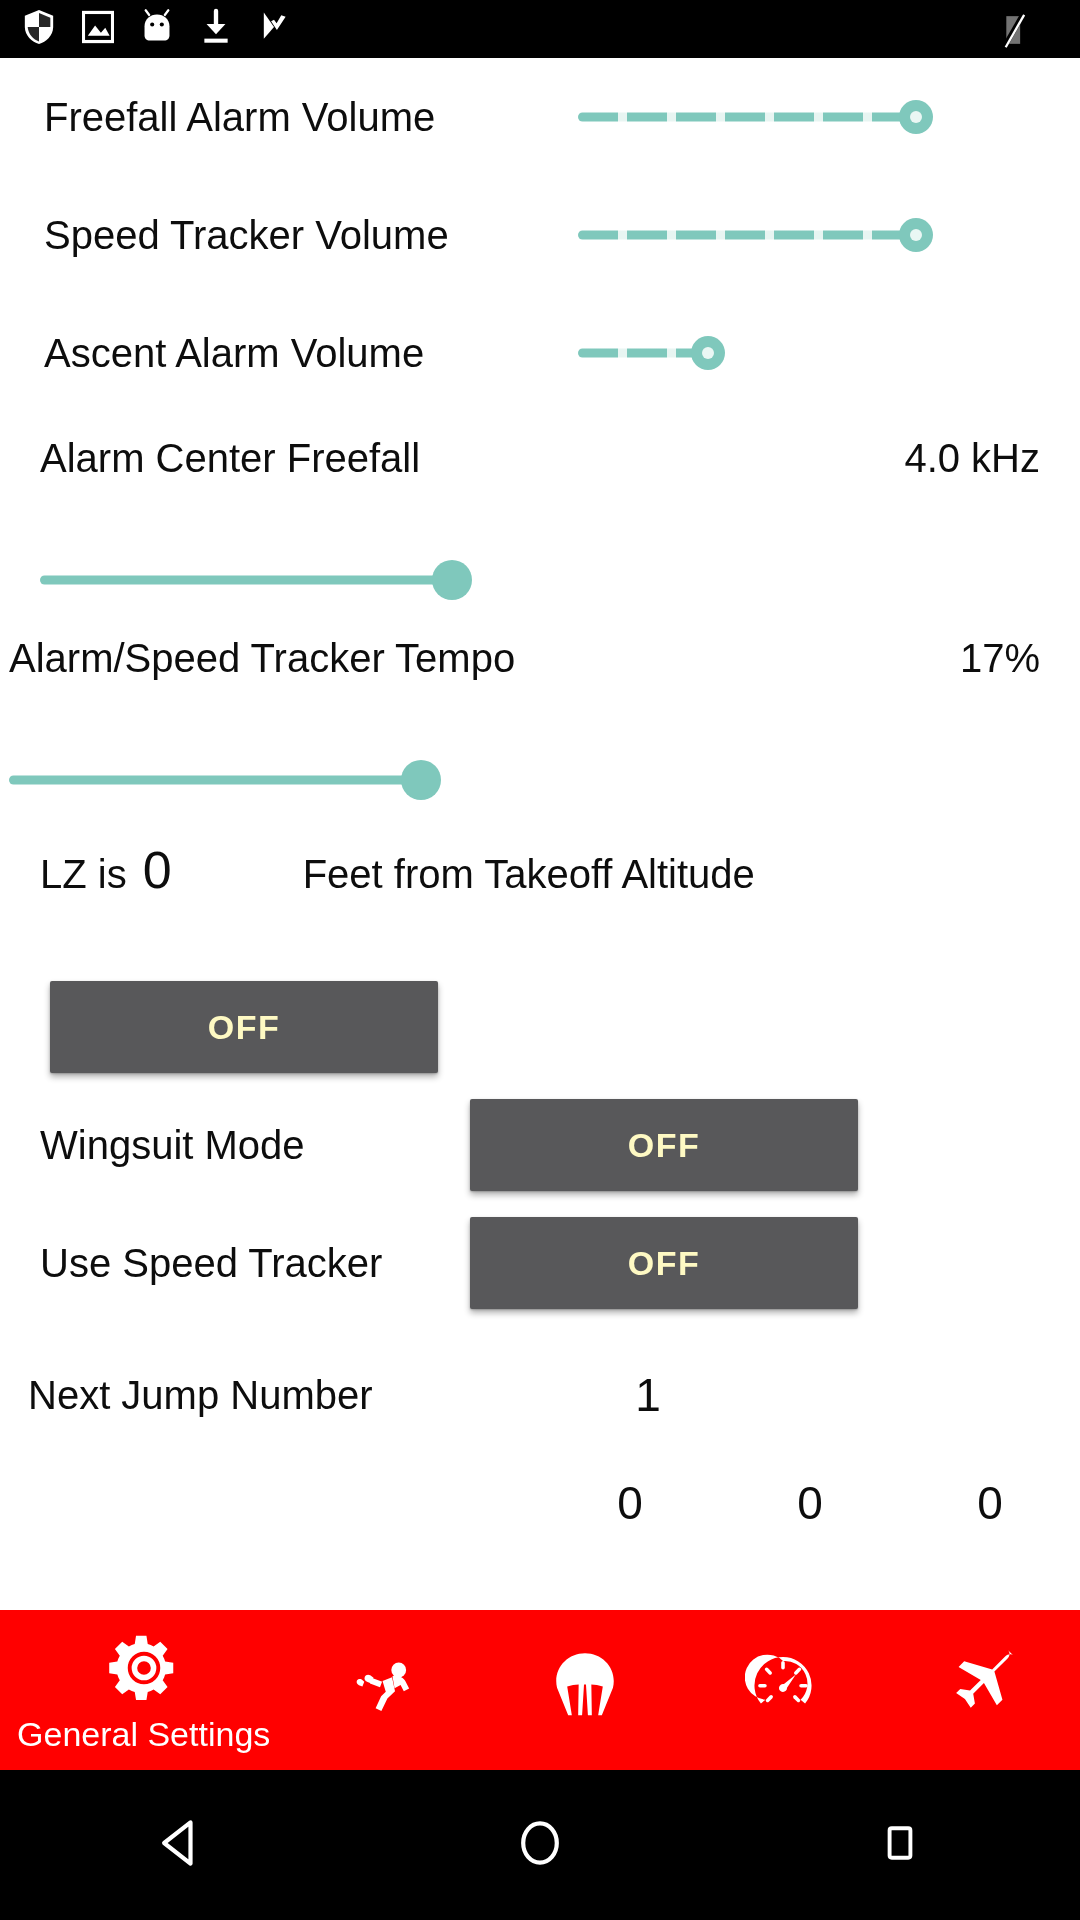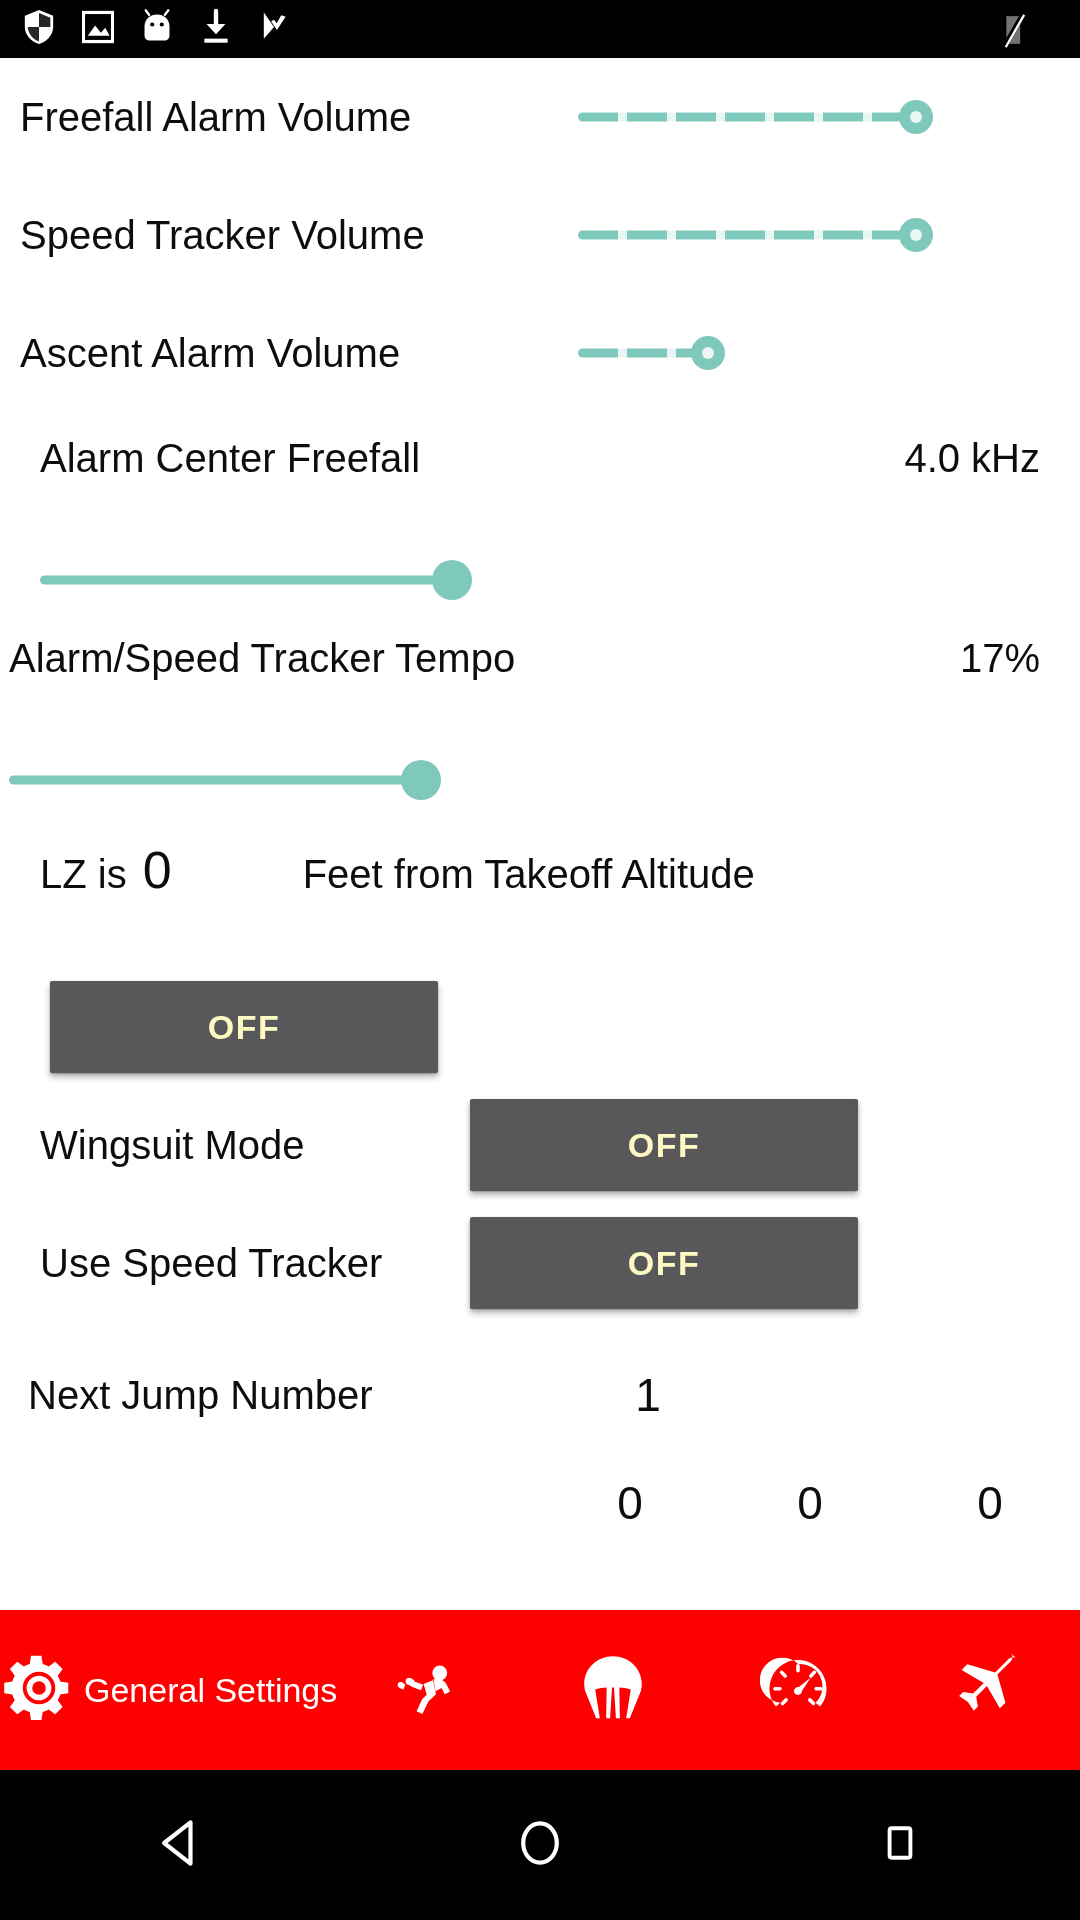--- a/index.html
+++ b/index.html
@@ -30,21 +30,21 @@
     position:absolute; top:58px; left:0; width:1080px; height:1552px;
     background:#fff; overflow:hidden;
   }
 
   
   .vol-row {
     position:relative; height:118px; display:flex; align-items:center;
   }
   .vol-label {
     font-size:40px; color:#0d0d0d; font-weight:400;
-    padding-left:20px; width:560px; white-space:nowrap;
+    padding-left:44px; width:560px; white-space:nowrap;
   }
   .disc-wrap {
     position:relative; width:420px; height:118px;
   }
   .disc-track {
     position:absolute; top:50%; left:18px; transform:translateY(-50%);
     height:9px; border-radius:5px;
     background:repeating-linear-gradient(to right,
       #7FC8BC 0px, #7FC8BC 40px,
       #e8f5f2 40px, #e8f5f2 49px);
@@ -119,21 +119,21 @@
   .clip-cell {
     font-size:46px; color:#0d0d0d; text-align:center;
   }
 
   
   .tabbar {
     position:absolute; top:1610px; left:0; width:1080px; height:160px;
     background:#FF0000; display:flex; align-items:stretch;
   }
   .tab {
-    flex:1; display:flex; flex-direction:row;
+    flex:1; display:flex; flex-direction:column;
     align-items:center; justify-content:center; gap:6px;
     position:relative;
   }
   .tab.active { flex:1.45; }
   .tab-label {
     color:#fff; font-size:34px; white-space:nowrap; line-height:1;
   }
   .tab-icon { display:block; }
 
   

